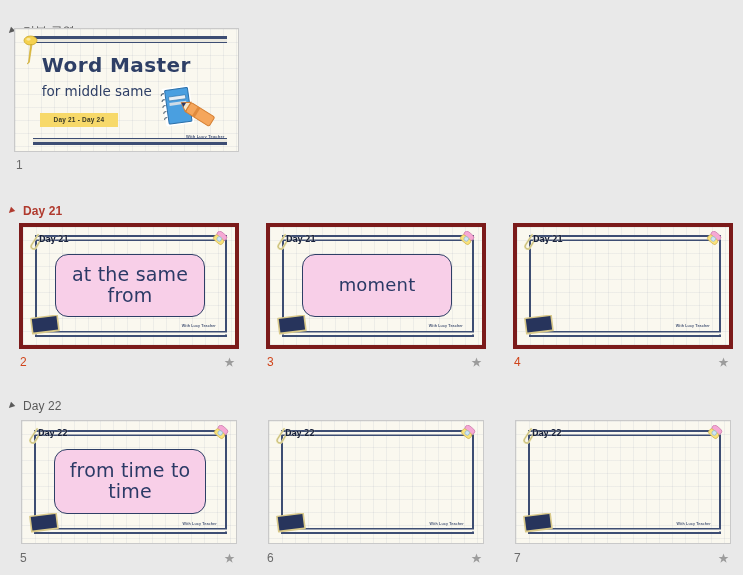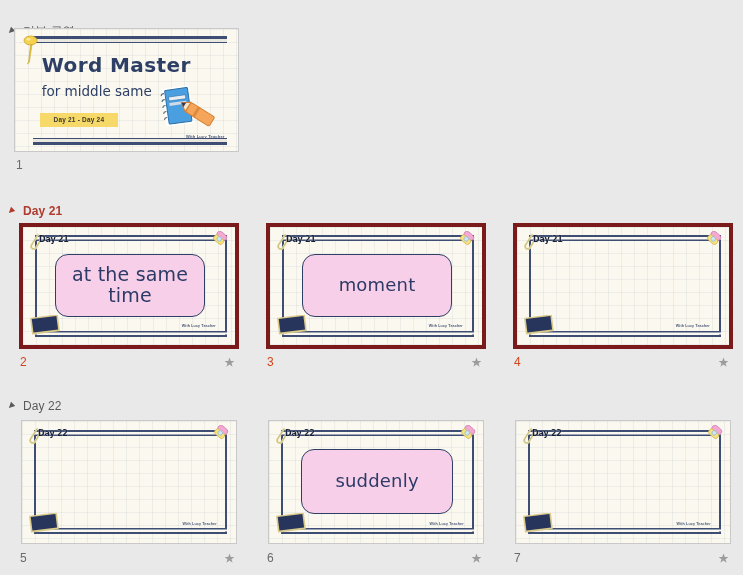--- a/index.html
+++ b/index.html
@@ -246,21 +246,21 @@
         </svg>
         <div class="ws-daytag">Day 21</div>
         <svg class="ws-eraser" viewBox="0 0 20 18">
           <g transform="rotate(40 10 9)">
             <rect x="4" y="1" width="11" height="6" rx="3" fill="#f6a8d4" stroke="#c97bab" stroke-width=".7"></rect>
             <rect x="4" y="6" width="11" height="6" rx="2.5" fill="#fae27a" stroke="#cdb355" stroke-width=".7"></rect>
             <circle cx="9.5" cy="8" r="2.3" fill="#cfe6f5" stroke="#8fb6cf" stroke-width=".7"></circle>
           </g>
         </svg>
         <div class="ws-box">
-          <div class="ws-word sz-lg">at the same time</div>
+          <div class="ws-word sz-lg">at the same from</div>
         </div>
         <svg class="ws-board" viewBox="0 0 30 20">
           <g transform="rotate(-7 15 10)">
             <rect x="1" y="1" width="28" height="17" rx="1" fill="#d9c98a"></rect>
             <rect x="2.6" y="2.4" width="24.8" height="13.6" fill="#27345c"></rect>
           </g>
         </svg>
         <div class="ws-credit">With Lucy Teacher</div>
       </div>
     </div>
@@ -361,20 +361,23 @@
           <path d="M10 2 L3.5 12 a2.6 2.6 0 0 0 4.4 2.8 L12.6 7" fill="none" stroke="#b9ad6c" stroke-width=".7" stroke-linecap="round"></path>
         </svg>
         <div class="ws-daytag">Day 22</div>
         <svg class="ws-eraser" viewBox="0 0 20 18">
           <g transform="rotate(40 10 9)">
             <rect x="4" y="1" width="11" height="6" rx="3" fill="#f6a8d4" stroke="#c97bab" stroke-width=".7"></rect>
             <rect x="4" y="6" width="11" height="6" rx="2.5" fill="#fae27a" stroke="#cdb355" stroke-width=".7"></rect>
             <circle cx="9.5" cy="8" r="2.3" fill="#cfe6f5" stroke="#8fb6cf" stroke-width=".7"></circle>
           </g>
         </svg>
+        <div class="ws-box">
+          <div class="ws-word sz-lg">from time to time</div>
+        </div>
         <svg class="ws-board" viewBox="0 0 30 20">
           <g transform="rotate(-7 15 10)">
             <rect x="1" y="1" width="28" height="17" rx="1" fill="#d9c98a"></rect>
             <rect x="2.6" y="2.4" width="24.8" height="13.6" fill="#27345c"></rect>
           </g>
         </svg>
         <div class="ws-credit">With Lucy Teacher</div>
       </div>
     </div>
   </div>
@@ -396,23 +399,20 @@
           <path d="M10 2 L3.5 12 a2.6 2.6 0 0 0 4.4 2.8 L12.6 7" fill="none" stroke="#b9ad6c" stroke-width=".7" stroke-linecap="round"></path>
         </svg>
         <div class="ws-daytag">Day 22</div>
         <svg class="ws-eraser" viewBox="0 0 20 18">
           <g transform="rotate(40 10 9)">
             <rect x="4" y="1" width="11" height="6" rx="3" fill="#f6a8d4" stroke="#c97bab" stroke-width=".7"></rect>
             <rect x="4" y="6" width="11" height="6" rx="2.5" fill="#fae27a" stroke="#cdb355" stroke-width=".7"></rect>
             <circle cx="9.5" cy="8" r="2.3" fill="#cfe6f5" stroke="#8fb6cf" stroke-width=".7"></circle>
           </g>
         </svg>
-        <div class="ws-box">
-          <div class="ws-word sz-md">suddenly</div>
-        </div>
         <svg class="ws-board" viewBox="0 0 30 20">
           <g transform="rotate(-7 15 10)">
             <rect x="1" y="1" width="28" height="17" rx="1" fill="#d9c98a"></rect>
             <rect x="2.6" y="2.4" width="24.8" height="13.6" fill="#27345c"></rect>
           </g>
         </svg>
         <div class="ws-credit">With Lucy Teacher</div>
       </div>
     </div>
   </div>

